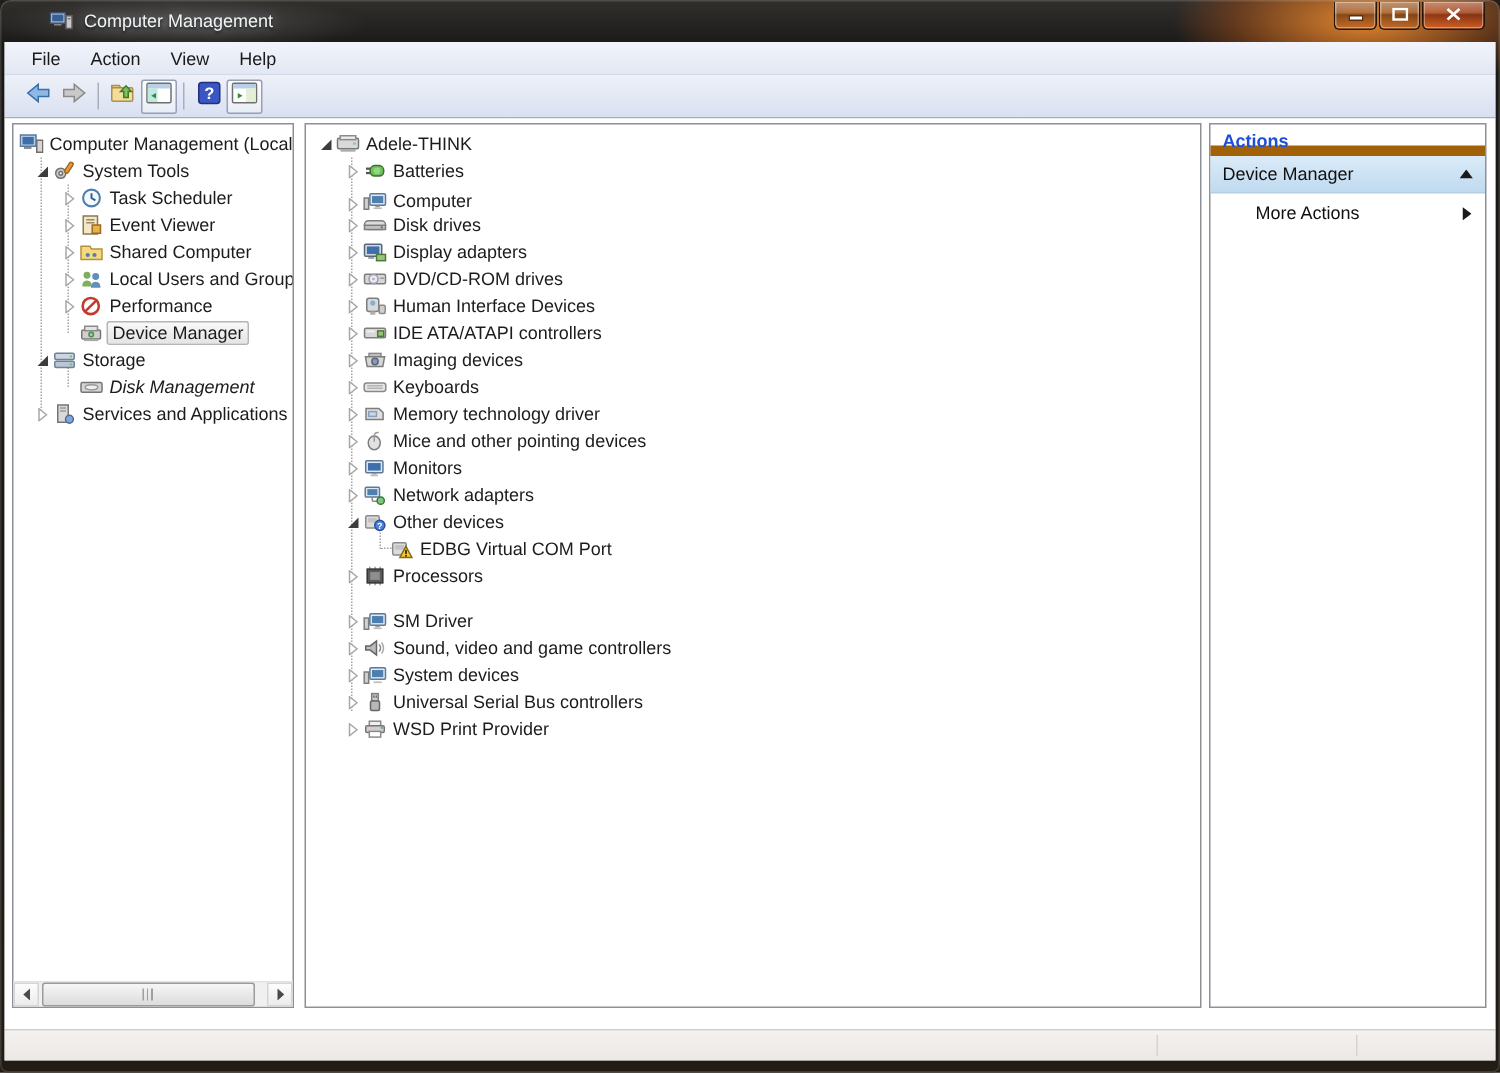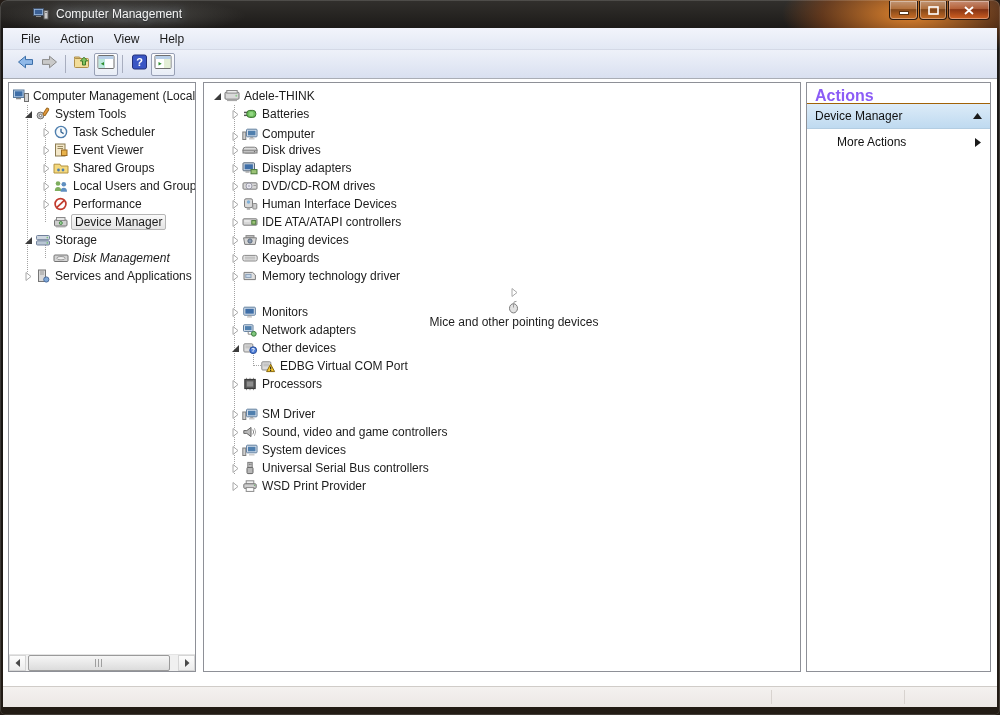--- a/index.html
+++ b/index.html
@@ -49,21 +49,21 @@
   .left-panel .tree { bottom:17px; }
   .trow { position:relative; height:18px; display:flex; align-items:center; white-space:nowrap; z-index:1; }
   .expander { width:14px; flex:0 0 14px; display:flex; align-items:center; justify-content:center; }
   .ticon { width:16px; flex:0 0 16px; display:flex; align-items:center; justify-content:center; }
   .tlabel { font-size:12px; color:#1c1c1c; padding:0 4px; }
   .tlabel.sel { background:linear-gradient(#f9f9f9,#e4e4e4); border:1px solid #b5b5b5; border-radius:2px; padding:0 3px; margin-left:2px; }
   .dotline { position:absolute; border-left:1px dotted #a3a3a3; width:0; z-index:0; }
   .dotelbow { position:absolute; border-left:1px dotted #a3a3a3; border-bottom:1px dotted #a3a3a3; z-index:0; }
 
   
-  .actions-header { height:21px; font-size:16px; font-weight:bold; color:#8b5cf6; padding:4px 0 0 8px; border-bottom:1px solid #a16207; }
+  .actions-header { height:21px; font-size:12px; font-weight:bold; color:#1d4ed8; padding:4px 0 0 8px; border-bottom:7px solid #a16207; }
   .actions-group { height:25px; display:flex; align-items:center; padding:0 8px;
     background:linear-gradient(#dcebf8,#bfdaf0); border-bottom:1px solid #b3cde2; font-size:12px; color:#101010; }
   .actions-group .arrow { margin-left:auto; display:flex; }
   .actions-item { height:26px; display:flex; align-items:center; padding-left:30px; font-size:12px; color:#101010; }
   .actions-item .arrow { margin-left:auto; margin-right:9px; display:flex; }
 
   
   .hscroll { position:absolute; left:0; right:0; bottom:0; height:17px; background:#f0f0f0; display:flex; border-top:1px solid #e4e4e4; }
   .hs-btn { width:17px; height:16px; display:flex; align-items:center; justify-content:center; background:linear-gradient(#fdfdfd,#ececec); border:1px solid #d5d5d5; }
   .hs-track { position:relative; flex:1; }
@@ -230,21 +230,21 @@
                   <polygon points="2,0.5 7,4.5 2,8.5" fill="#fff" stroke="#a8a8a8"></polygon>
                 </svg>
               </span>
               <span class="ticon">
                 <svg width="16" height="14" viewBox="0 0 16 14">
                   <path d="M1 4 L1 12 L15 12 L15 5 L8 5 L7 3.2 L1 3.2 Z" fill="#f5d97e" stroke="#b3923f"></path>
                   <circle cx="5.5" cy="9" r="1.4" fill="#4f7fae"></circle>
                   <circle cx="10" cy="9" r="1.4" fill="#4f7fae"></circle>
                 </svg>
               </span>
-              <span class="tlabel">Shared Groups</span>
+              <span class="tlabel">Shared Computer</span>
             </div>
             <div class="trow" style="padding-left: 30px;">
               <span class="expander">
                 <svg width="9" height="9" viewBox="0 0 9 9">
                   <polygon points="2,0.5 7,4.5 2,8.5" fill="#fff" stroke="#a8a8a8"></polygon>
                 </svg>
               </span>
               <span class="ticon">
                 <svg width="16" height="14" viewBox="0 0 16 14">
                   <circle cx="5" cy="4.5" r="2.3" fill="#7fae5f"></circle>
@@ -511,21 +511,21 @@
                 </svg>
               </span>
               <span class="ticon">
                 <svg width="16" height="14" viewBox="0 0 16 14">
                   <path d="M2 3.4 L10.6 3.4 L13.4 6 L13.4 10.6 L2 10.6 Z" fill="#e0e0e0" stroke="#7d7d7d"></path>
                   <rect x="3.8" y="5.4" width="5.2" height="3.2" fill="#c8d8ea" stroke="#8aa0b8"></rect>
                 </svg>
               </span>
               <span class="tlabel">Memory technology driver</span>
             </div>
-            <div class="trow" style="padding-left: 24px; flex-direction: column;">
+            <div class="trow" style="padding-left: 24px;">
               <span class="expander">
                 <svg width="9" height="9" viewBox="0 0 9 9">
                   <polygon points="2,0.5 7,4.5 2,8.5" fill="#fff" stroke="#a8a8a8"></polygon>
                 </svg>
               </span>
               <span class="ticon">
                 <svg width="16" height="14" viewBox="0 0 16 14">
                   <ellipse cx="7.5" cy="8.3" rx="4" ry="4.6" fill="#e2e2e2" stroke="#7d7d7d"></ellipse>
                   <line x1="7.5" y1="3.7" x2="7.5" y2="7.5" stroke="#9a9a9a"></line>
                   <path d="M7.5 3.7 Q7.5 1 10.5 1.4" stroke="#9a9a9a" fill="none"></path>

